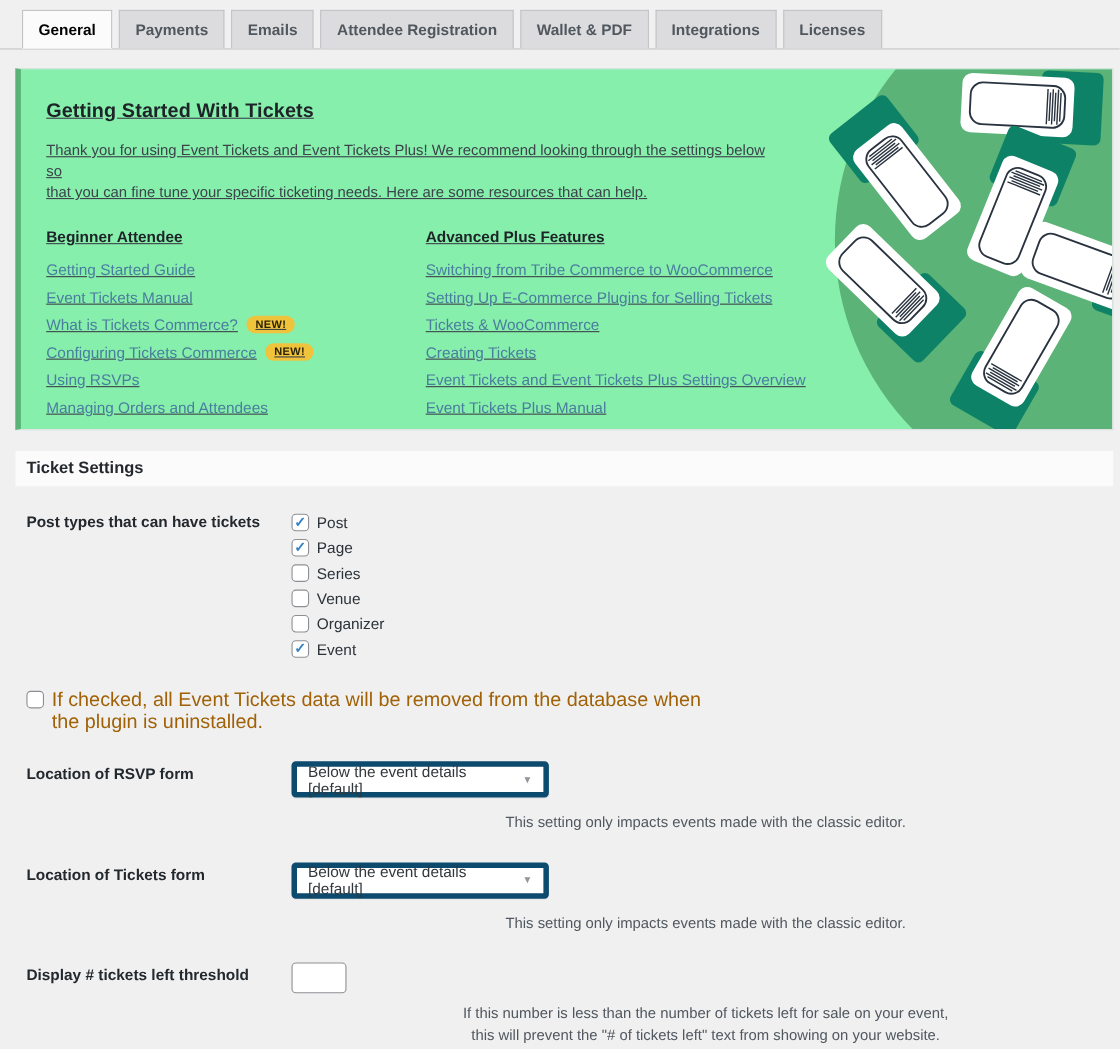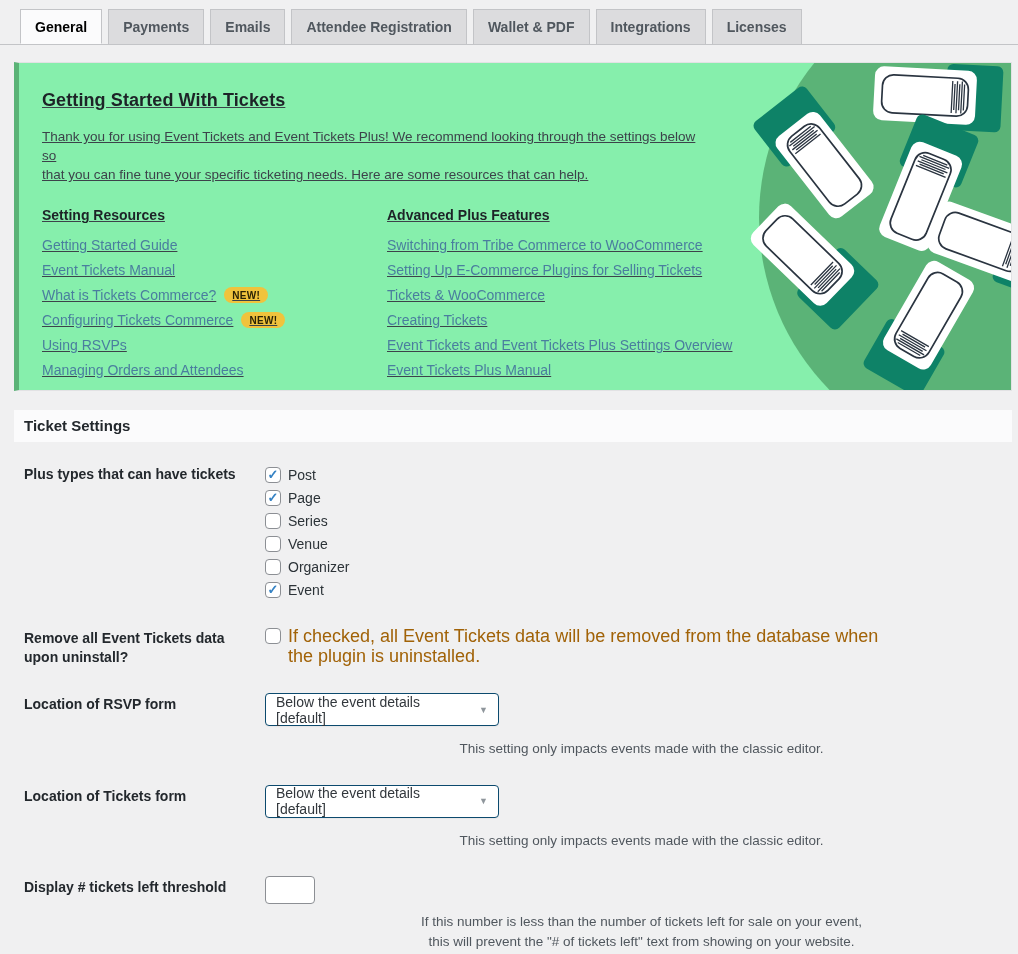--- a/index.html
+++ b/index.html
@@ -101,21 +101,21 @@
   }
   .cb .mark { display:none; color:#3582c4; font-size:13px; font-weight:700; line-height:1; margin-top:-1px; }
   .cb.checked .mark { display:block; }
   .check-label { font-size:14px; color:#2c3338; }
   .check-desc { font-size:18px; color:#a16207; line-height:19.5px; white-space:pre-line; }
   .row-uninstall .cb { margin-top:1px; }
 
   .select {
     width:234px; height:33px;
     background:#fff;
-    border:1px solid #0c4a6e; border-radius:4px;
+    border:5px solid #0c4a6e; border-radius:4px;
     display:flex; align-items:center; justify-content:space-between;
     padding:0 10px 0 10px;
     font-size:14px; color:#32373c;
     cursor:pointer;
     box-shadow:0 1px 1px rgba(0,0,0,.04);
   }
   .select .arrow { color:#8f969c; font-size:9px; margin-left:8px; }
   .help {
     margin-top:13px;
     font-size:13.5px; color:#50575e; line-height:19.5px;
@@ -187,21 +187,21 @@
       </g>
     </g>
   </svg>
 
   <div class="banner-content">
     <h2>Getting Started With Tickets</h2>
     <p class="banner-intro">Thank you for using Event Tickets and Event Tickets Plus! We recommend looking through the settings below so
 that you can fine tune your specific ticketing needs. Here are some resources that can help.</p>
     <div class="banner-cols">
       <div class="banner-col">
-        <h3>Setting Resources</h3>
+        <h3>Beginner Attendee</h3>
         <ul>
           <li>
               <a class="res-link">Getting Started Guide</a>
             </li>
           <li>
               <a class="res-link">Event Tickets Manual</a>
             </li>
           <li>
               <a class="res-link">What is Tickets Commerce?</a>
               <span class="badge">NEW!</span>
@@ -243,21 +243,21 @@
       </div>
     </div>
   </div>
 </section>
 
 <h3 class="section-bar">Ticket Settings</h3>
 
 <div class="form">
 
   <div class="form-row">
-    <div class="form-label">Plus types that can have tickets</div>
+    <div class="form-label">Post types that can have tickets</div>
     <div class="form-control">
       <label class="check-item">
         <span class="cb checked">
             <span class="mark">✓</span>
           </span>
         <span class="check-label">Post</span>
       </label>
       <label class="check-item">
         <span class="cb checked">
             <span class="mark">✓</span>
@@ -279,22 +279,20 @@
       <label class="check-item">
         <span class="cb checked">
             <span class="mark">✓</span>
           </span>
         <span class="check-label">Event</span>
       </label>
     </div>
   </div>
 
   <div class="form-row row-uninstall">
-    <div class="form-label">Remove all Event Tickets data
-upon uninstall?</div>
     <div class="form-control">
       <label class="check-item" style="height:auto; align-items:flex-start;">
         <span class="cb"></span>
         <span class="check-desc">If checked, all Event Tickets data will be removed from the database when
 the plugin is uninstalled.</span>
       </label>
     </div>
   </div>
 
   <div class="form-row">

